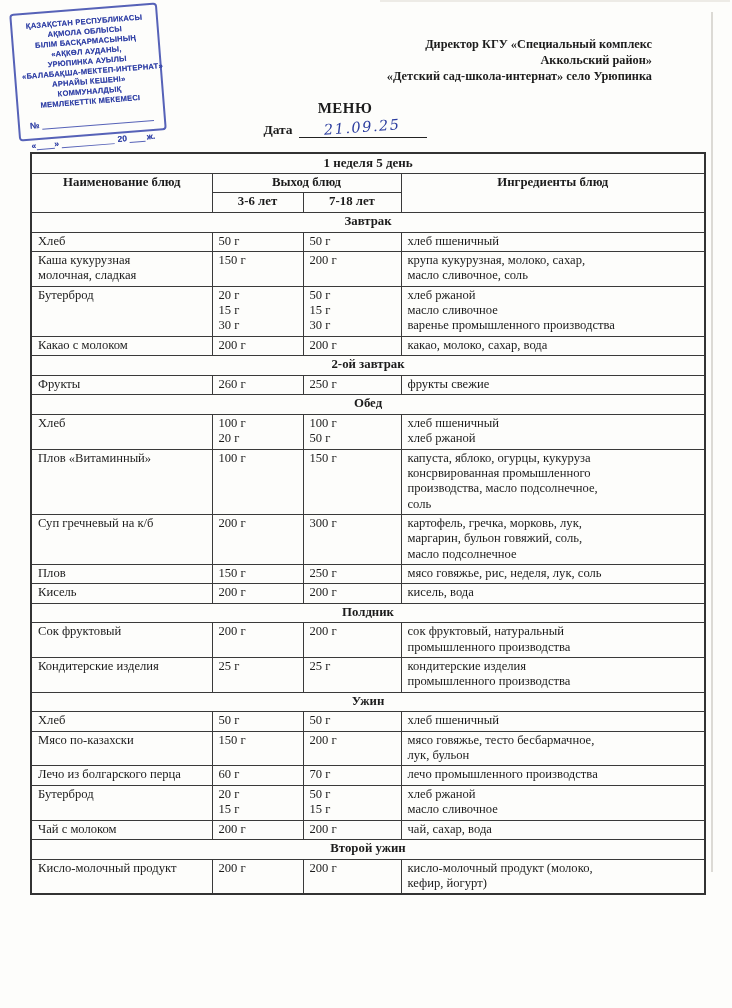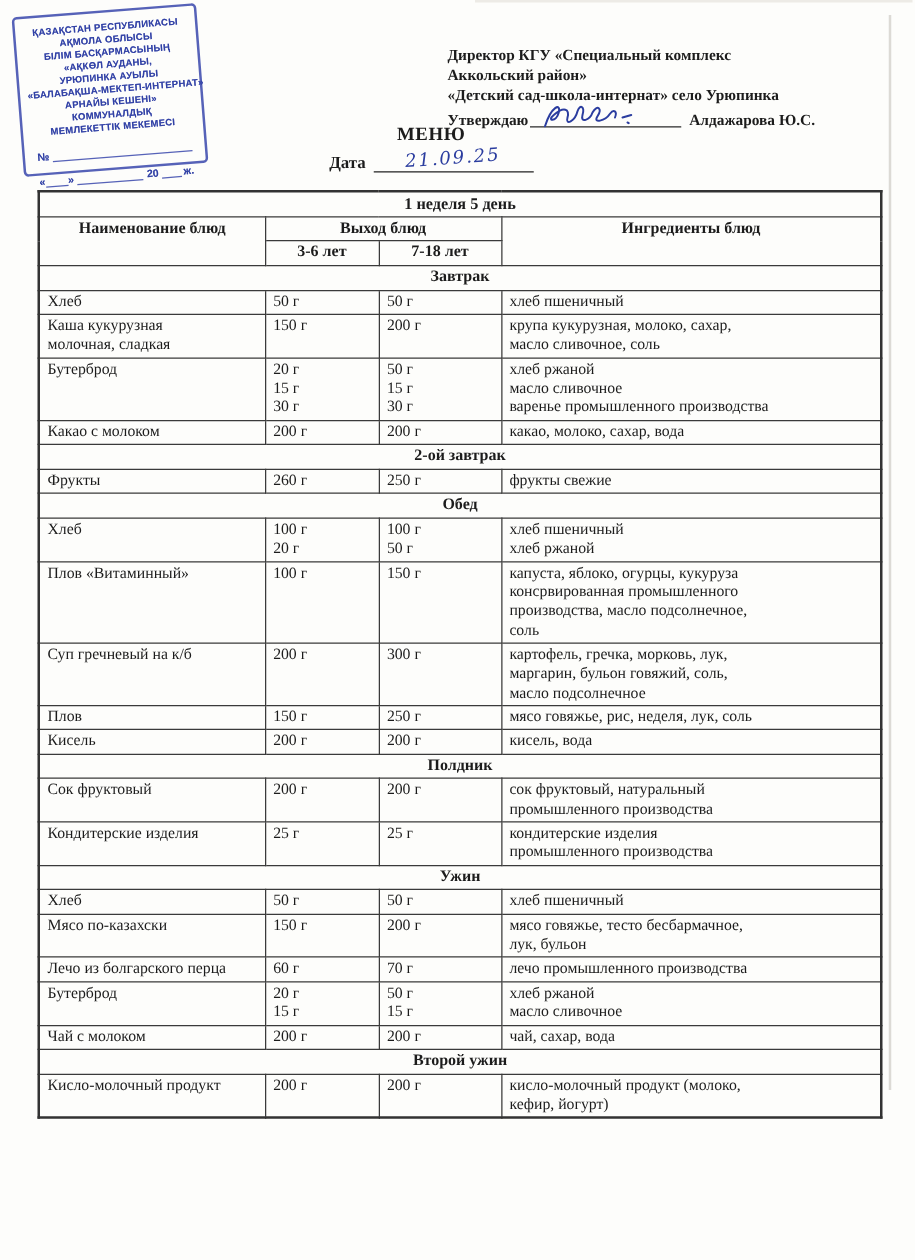--- a/index.html
+++ b/index.html
@@ -34,21 +34,21 @@
     font-size:8.5px; font-weight:bold; font-family:"Liberation Sans",sans-serif; }
   .stamp-rule { flex:1; border-bottom:1.6px solid rgba(49,64,168,.82); margin-left:3px; }
   .stamp-date-row { display:flex; align-items:flex-end; margin:10px 4px 0;
     font-size:8.5px; font-weight:bold; font-family:"Liberation Sans",sans-serif; }
   .stamp-rule-sm { width:18px; border-bottom:1.6px solid rgba(49,64,168,.82); }
   .stamp-rule-md { flex:1; border-bottom:1.6px solid rgba(49,64,168,.82); margin:0 3px; }
   .stamp-rule-yr { width:16px; border-bottom:1.6px solid rgba(49,64,168,.82); margin:0 2px; }
 
   
   .approval { position:absolute; left:358px; top:36px; width:294px; }
-  .approval-line { font-size:12.3px; font-weight:bold; text-align:left; line-height:1.32; }
+  .approval-line { font-size:12.3px; font-weight:bold; text-align:right; line-height:1.32; }
   .approve-row { display:flex; align-items:flex-end; margin-top:1px; }
   .approve-label { font-size:12.3px; font-weight:bold; white-space:nowrap; }
   .sig-line { position:relative; flex:1; border-bottom:1.3px solid #2a2a2a; height:16px; margin:0 6px 2px 1px; }
   .signature-svg { position:absolute; left:8px; bottom:-6px; }
   .approver-name { font-size:12.3px; font-weight:bold; white-space:nowrap; }
 
   
   .title-block { position:absolute; left:0; top:100px; width:690px; text-align:center; }
   .menu-title { font-size:15px; font-weight:bold; letter-spacing:.5px; }
   .date-row { margin-top:3px; font-size:13.5px; font-weight:bold; }
@@ -113,31 +113,20 @@
       <span>20</span>
       <span class="stamp-rule-yr"></span>
       <span>ж.</span>
     </div>
   </div>
 
   <div class="approval">
     <div class="approval-line">Директор КГУ «Специальный комплекс</div>
     <div class="approval-line">Аккольский район»</div>
     <div class="approval-line">«Детский сад-школа-интернат» село Урюпинка</div>
-    <div class="approve-row">
-      <span class="approve-label">Утверждаю</span>
-      <span class="sig-line">
-        <svg class="signature-svg" width="92" height="26" viewBox="0 0 92 26">
-          <path d="M4 20 C9 4, 17 1, 15 9 C13 17, 5 16, 11 11 C19 4, 24 6, 22 13 C20 20, 28 16, 30 8 C32 2, 36 4, 34 11 C32 18, 40 15, 42 9 C46 2, 50 6, 46 12 C42 18, 52 16, 56 10 C59 6, 62 8, 60 13" fill="none" stroke="#2b3d9f" stroke-width="1.6" stroke-linecap="round"></path>
-          <path d="M66 13 L73 11" fill="none" stroke="#2b3d9f" stroke-width="1.6" stroke-linecap="round"></path>
-          <path d="M70 17 L71 17.5" fill="none" stroke="#2b3d9f" stroke-width="1.6" stroke-linecap="round"></path>
-        </svg>
-      </span>
-      <span class="approver-name">Алдажарова Ю.С.</span>
-    </div>
   </div>
 
   <div class="title-block">
     <div class="menu-title">МЕНЮ</div>
     <div class="date-row">
       <span>Дата</span><span class="date-underline"><span class="handwritten">21.09.25</span></span>
     </div>
   </div>
 
   <table class="menu">

